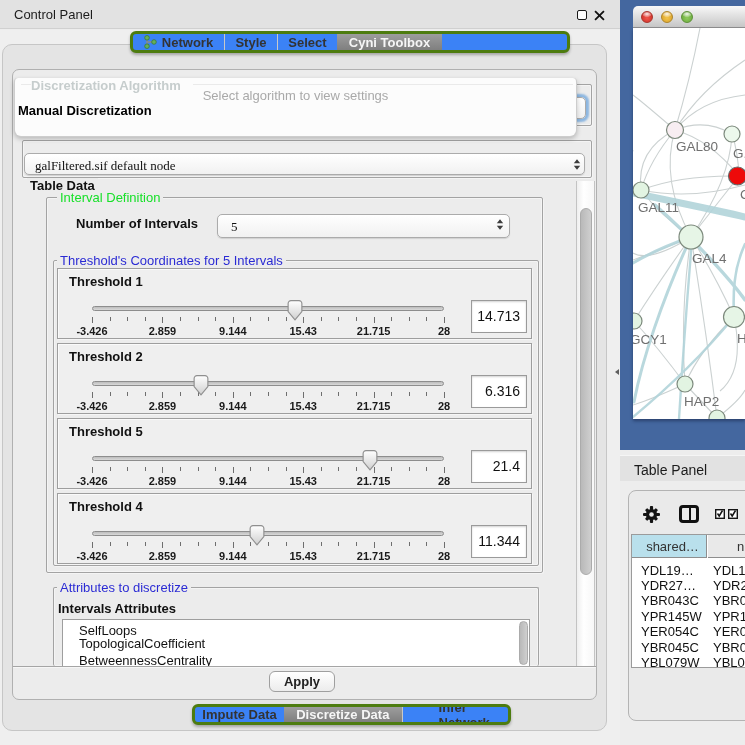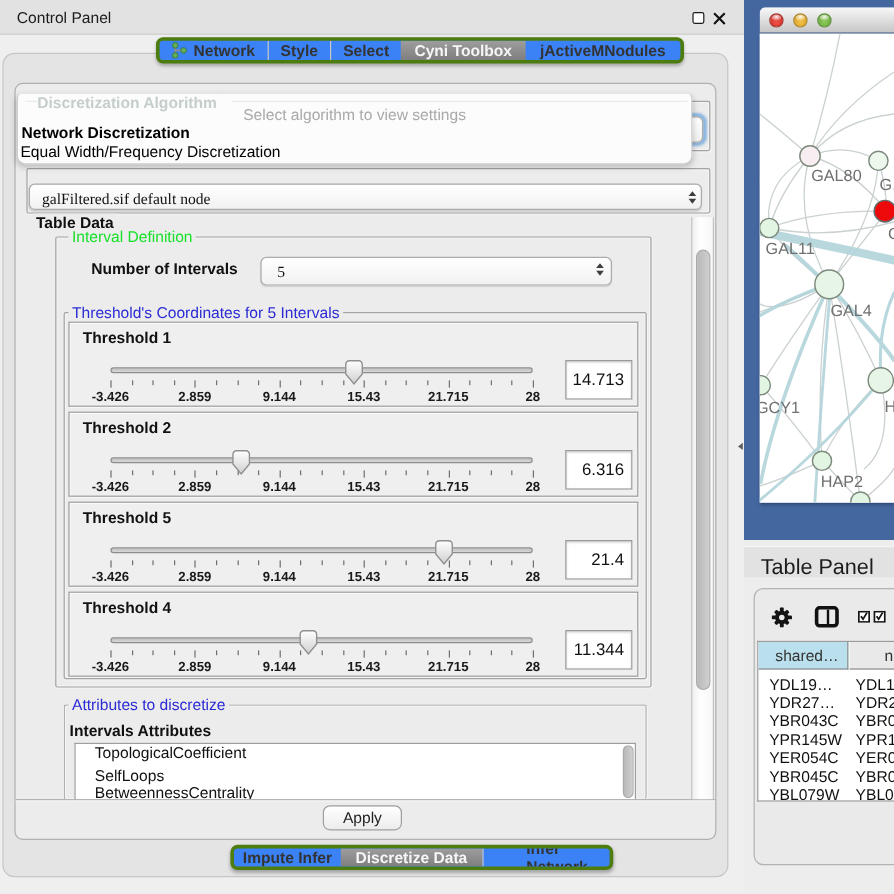--- a/index.html
+++ b/index.html
@@ -68,21 +68,21 @@
   border:1px solid #ababab; border-radius:6px; }
 
 
 #attrlist { left:62px; top:619px; width:468px; height:47px; background:#ffffff;
   border:1px solid #9e9e9e; border-bottom:none; font-size:13px; color:#111; overflow:hidden; }
 #attrlist div { padding-left:16px; height:16.4px; line-height:16.4px; }
 
 
 #applybtn { left:269px; top:671px; width:66px; height:21px;
   background:linear-gradient(#ffffff,#ececec); border:1px solid #9f9f9f; border-radius:6px;
-  font-size:13px; font-weight:normal; color:#222; text-align:center; line-height:19px; }
+  font-size:13px; font-weight:bold; color:#222; text-align:center; line-height:19px; }
 
 
 #popup { z-index:20; left:14px; top:78px; width:563px; height:59px; background:#fcfcfc;
   border:1px solid rgba(185,185,185,0.7); border-top:none; border-radius:4px 4px 7px 7px;
   box-shadow:0 2px 5px rgba(0,0,0,0.22); }
 #popup .ghost { position:absolute; left:16px; top:0px; font-size:13px; font-weight:bold;
   color:#c6cdcd; }
 #popup .gline { position:absolute; top:6px; height:1px; background:#eaeaea; }
 #popup .hint { position:absolute; top:10px; width:100%; text-align:center;
   color:#a9a9a9; font-size:13px; }
@@ -93,21 +93,21 @@
 #netwin { left:620px; top:0; width:125px; height:450px; background:#44679f; }
 #nettitle { position:absolute; left:13px; top:6px; width:112px; height:22px;
   background:linear-gradient(#f8f8f8,#c6c6c6); border-bottom:1px solid #8f8f8f;
   border-radius:5px 0 0 0; }
 .tl { position:absolute; top:5px; width:12px; height:12px; border-radius:50%; }
 #netcanvas { position:absolute; left:13px; top:28px; width:112px; height:391px; background:#ffffff; overflow:hidden; box-shadow:0 2px 3px rgba(10,20,50,0.45); }
 
 
 #tp-title { left:620px; top:455px; width:125px; height:26px; background:#e2e2e2;
   border-top:1px solid #f5f5f5; }
-#tp-title .t { position:absolute; left:14px; top:6px; font-size:18px; color:#1c1c1c; }
+#tp-title .t { position:absolute; left:14px; top:6px; font-size:14px; color:#1c1c1c; }
 #tpanelbox { left:628px; top:490px; width:130px; height:231px; background:#eaeaea;
   border:1px solid #b3b3b3; border-radius:8px; }
 #tbl { left:631px; top:534px; width:114px; height:134px; background:#ffffff;
   border:1px solid #9b9b9b; border-right:none; overflow:hidden; }
 .hdr1 { position:absolute; left:0; top:0; width:75px; height:23px; background:#b9e0ec; text-indent:7px;
   border-right:1px solid #8e8e8e; border-bottom:1px solid #8e8e8e;
   font-size:13px; color:#333; text-align:center; line-height:23px; }
 .hdr2 { position:absolute; left:76px; top:0; width:60px; height:23px; background:#e9e9e9;
   border-bottom:1px solid #8e8e8e; font-size:13px; color:#333; padding-left:29px; line-height:23px; }
 .row { position:absolute; width:200px; height:15.4px; font-size:13px; color:#111; }
@@ -136,21 +136,20 @@
       <svg width="13" height="14" viewBox="0 0 13 14" style="margin-right:5px;">
         <path d="M3 3 V11 M3 7 H10" stroke="#8a8a8a" stroke-width="1.4" fill="none"></path>
         <circle cx="3" cy="2.8" r="2.3" fill="#63b05a" stroke="#3c7a36" stroke-width="0.8"></circle>
         <circle cx="3" cy="11.2" r="2.3" fill="#63b05a" stroke="#3c7a36" stroke-width="0.8"></circle>
         <circle cx="10" cy="7" r="2.3" fill="#63b05a" stroke="#3c7a36" stroke-width="0.8"></circle>
       </svg>
       Network</div>
     <div class="tab sep" style="width:53px;">Style</div>
     <div class="tab sep" style="width:60px;">Select</div>
     <div class="tab sel" style="width:105px;">Cyni Toolbox</div>
-    <div class="tab" style="width:131px;">jActiveMNodules</div>
   </div>
 
   <div class="abs" id="outerpanel"></div>
   <div class="abs" id="mainpanel"></div>
 
   <div class="group" style="left:22px;top:84px;width:570px;height:42px;"></div>
   <div class="gtitle" style="left:30px;top:76px;color:#4a4a4a;font-weight:bold;">Discretization Algorithm</div>
   <div class="combo" style="left:25px;top:97px;width:561px;height:22px;box-shadow:0 0 2px 2.5px rgba(100,160,220,0.7);"></div>
 
   <div class="group" style="left:22px;top:140px;width:570px;height:38px;"></div>
@@ -339,47 +338,46 @@
         </defs>
     <path d="M4 0.7 H12 A3 3 0 0 1 15.2 3.7 V12.2 L8 20.8 L0.8 12.2 V3.7 A3 3 0 0 1 4 0.7 Z" fill="url(#g493)" stroke="#8f8f8f" stroke-width="1.2"></path>
       </svg>
   <div class="vbox">11.344</div>
 </div>
 
   <div class="group" style="left:53px;top:587px;width:486px;height:79px;border-bottom:none;"></div>
   <div class="gtitle" style="left:57px;top:580px;color:#2b2bd4;font-size:13px;">Attributes to discretize</div>
   <div class="abs" style="left:58px;top:601px;font-size:13px;font-weight:bold;color:#111;">Intervals Attributes</div>
   <div class="abs" id="attrlist">
+    <div style="padding-top:3px;">SelfLoops</div>
     <div>TopologicalCoefficient</div>
-    <div style="padding-top:3px;">SelfLoops</div>
     <div>BetweennessCentrality</div>
   </div>
   <div class="sbthumb" style="left:519px;top:621px;width:9px;height:44px;"></div>
 
   <div class="abs" style="left:13px;top:666px;width:583px;height:1px;background:#a5a5a5;"></div>
   <div class="abs" style="left:13px;top:667px;width:583px;height:1px;background:#f6f6f6;"></div>
 
   <div class="sbtrackV" style="left:576px;top:181px;width:19px;height:485px;"></div>
   <div class="sbthumb" style="left:580px;top:208px;width:12px;height:367px;"></div>
 
   <div class="abs" id="applybtn">Apply</div>
 
   <div class="abs tabstrip" style="left:148px;top:704px;width:319px;height:21px;">
-    <div class="tab" style="width:91px;">Impute Infer</div>
+    <div class="tab" style="width:91px;">Impute Data</div>
     <div class="tab sel" style="width:120px;">Discretize Data</div>
     <div class="tab sep" style="width:108px;padding-left:36px;">Infer Network</div>
   </div>
 
   <div class="abs" id="popup">
     <div class="gline" style="left:6px;width:10px;"></div>
     <div class="gline" style="left:178px;width:380px;"></div>
     <div class="ghost">Discretization Algorithm</div>
     <div class="hint">Select algorithm to view settings</div>
-    <div class="it1">Network Discretization</div>
-    <div class="it2">Equal Width/Frequency Discretization</div>
+    <div class="it1">Manual Discretization</div>
   </div>
 
   <div class="abs" style="left:615px;top:369px;width:0;height:0;border-top:3px solid transparent;border-bottom:3px solid transparent;border-right:4.5px solid #5f5f5f;"></div>
 
   <div class="abs" id="netwin">
     <div id="nettitle">
       <div class="tl" style="left:8px;background:radial-gradient(ellipse 70% 45% at 50% 20%,rgba(255,255,255,0.9),rgba(255,255,255,0.25) 60%,rgba(255,255,255,0) 70%),radial-gradient(circle at 50% 60%,#f0554a,#d2352c 70%);border:1px solid #a8342c;"></div>
       <div class="tl" style="left:28px;background:radial-gradient(ellipse 70% 45% at 50% 20%,rgba(255,255,255,0.9),rgba(255,255,255,0.25) 60%,rgba(255,255,255,0) 70%),radial-gradient(circle at 50% 60%,#f2c44a,#dda62e 70%);border:1px solid #ad8429;"></div>
       <div class="tl" style="left:48px;background:radial-gradient(ellipse 70% 45% at 50% 20%,rgba(255,255,255,0.9),rgba(255,255,255,0.25) 60%,rgba(255,255,255,0) 70%),radial-gradient(circle at 50% 60%,#8fcb5c,#6fae41 70%);border:1px solid #5d9038;"></div>
     </div>

